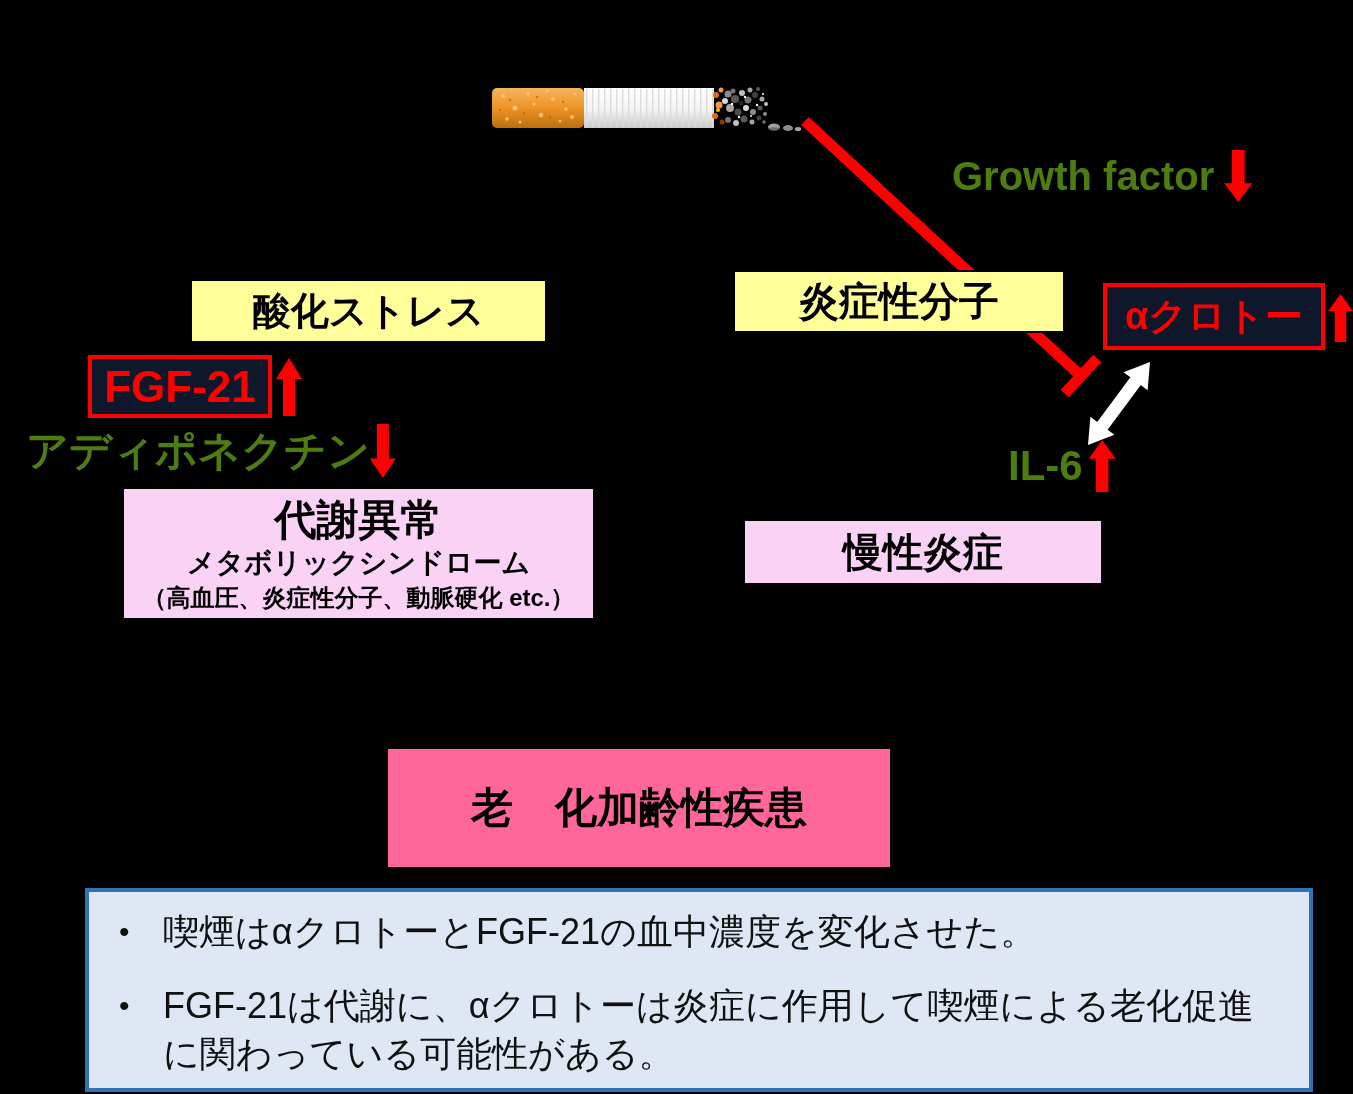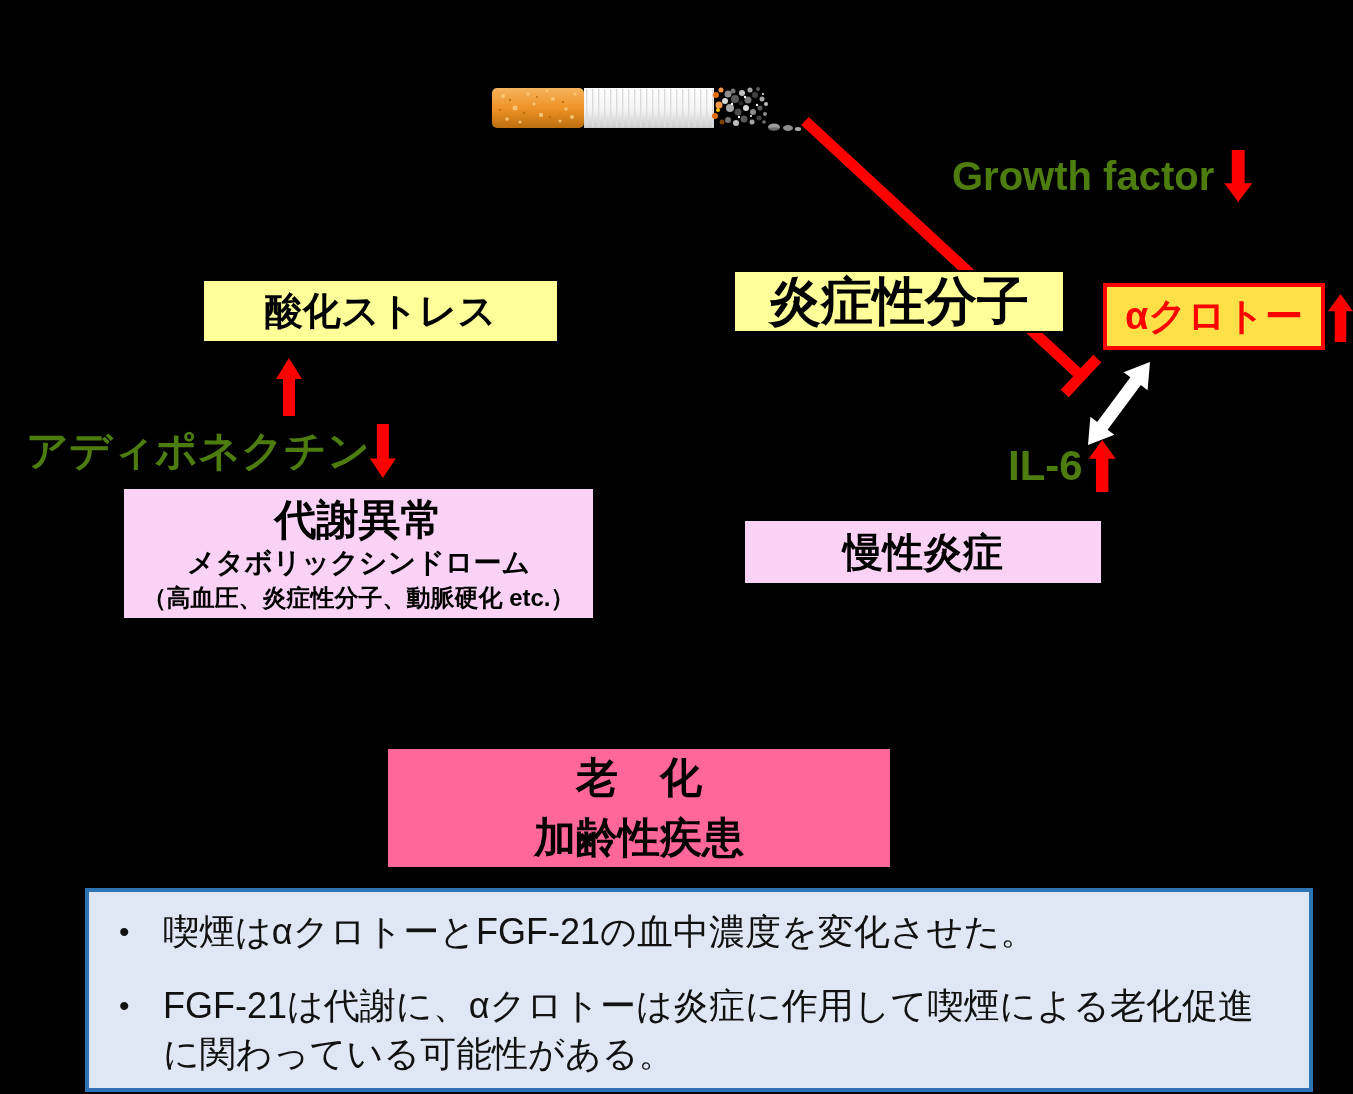--- a/index.html
+++ b/index.html
@@ -4,23 +4,23 @@
 <style>
   html,body{margin:0;padding:0;background:#000;}
   .canvas{
     position:relative;width:1353px;height:1094px;background:#000;overflow:hidden;
     font-family:"Liberation Sans","DejaVu Sans",sans-serif;
   }
   .overlay{position:absolute;left:0;top:0;z-index:1;}
   .box{position:absolute;z-index:2;display:flex;align-items:center;justify-content:center;
        box-sizing:border-box;text-align:center;}
   .yellow{background:#FFFF99;border:2px solid #000;color:#000;font-weight:700;font-size:38px;}
-  .pinkred{background:#fde047;border:4px solid #FF0000;color:#FF0000;font-weight:700;}
+  .pinkred{background:#0f172a;border:4px solid #FF0000;color:#FF0000;font-weight:700;}
   .magenta{background:#FAD2F6;border:2px solid #000;color:#000;font-weight:700;flex-direction:column;}
-  .hotpink{background:#FF6699;border:3px solid #000;color:#000;font-weight:700;flex-direction:column;}
+  .hotpink{background:#FF6699;border:3px solid #000;color:#000;font-weight:700;flex-direction:row;}
   .redlabel{position:absolute;z-index:2;display:flex;align-items:center;color:#4d7c0f;font-weight:700;}
   .arr{display:inline-block;background:#FF0000;flex:0 0 auto;}
   .arr-up{clip-path:polygon(50% 0%,100% 36%,73% 36%,73% 100%,27% 100%,27% 36%,0% 36%);}
   .arr-down{clip-path:polygon(50% 100%,100% 64%,73% 64%,73% 0%,27% 0%,27% 64%,0% 64%);}
   .summary{
     position:absolute;z-index:2;left:85px;top:888px;width:1228px;height:204px;
     background:#DEE7F3;border:4px solid #2E74B5;box-sizing:border-box;
     padding:16px 30px 10px 30px;display:flex;flex-direction:column;gap:26px;
     color:#111;font-size:36px;line-height:1.32;
   }
@@ -139,33 +139,36 @@
         <ellipse cx="798" cy="129" rx="3.2" ry="2" fill="#A6A6A6"></ellipse>
       </g>
     </g>
   </svg>
 
   <div class="redlabel" style="left:952px;top:150px;height:52px;font-size:40px;gap:10px;">
     <span>Growth factor</span>
     <span class="arr arr-down" style="width:28px;height:52px;"></span>
   </div>
 
-  <div class="box yellow" style="left:202px;top:279px;width:357px;height:64px;">
+  <div class="box yellow" style="left:190px;top:279px;width:357px;height:64px;">
     <span>酸化ストレス</span>
   </div>
 
-  <div class="box yellow" style="left:733px;top:270px;width:332px;height:63px;font-size:52px;">
+  <div class="box yellow" style="left:733px;top:270px;width:332px;height:63px;font-size:40px;">
     <span>炎症性分子</span>
   </div>
 
   <div class="box pinkred" style="left:1103px;top:283px;width:222px;height:67px;font-size:38px;">
     <span>αクロトー</span>
   </div>
   <span class="arr arr-up" style="position:absolute;z-index:2;left:1328px;top:294px;width:25px;height:48px;"></span>
 
+  <div class="box pinkred" style="left:88px;top:355px;width:184px;height:63px;font-size:44px;">
+    <span>FGF-21</span>
+  </div>
   <span class="arr arr-up" style="position:absolute;z-index:2;left:276px;top:358px;width:26px;height:58px;"></span>
 
   <div class="redlabel" style="left:26px;top:424px;height:54px;font-size:42px;gap:0;">
     <span>アディポネクチン</span>
     <span class="arr arr-down" style="width:26px;height:54px;"></span>
   </div>
 
   <div class="box magenta" style="left:122px;top:487px;width:473px;height:133px;">
     <div class="metabolic-title">代謝異常</div>
     <div class="metabolic-sub">メタボリックシンドローム</div>

